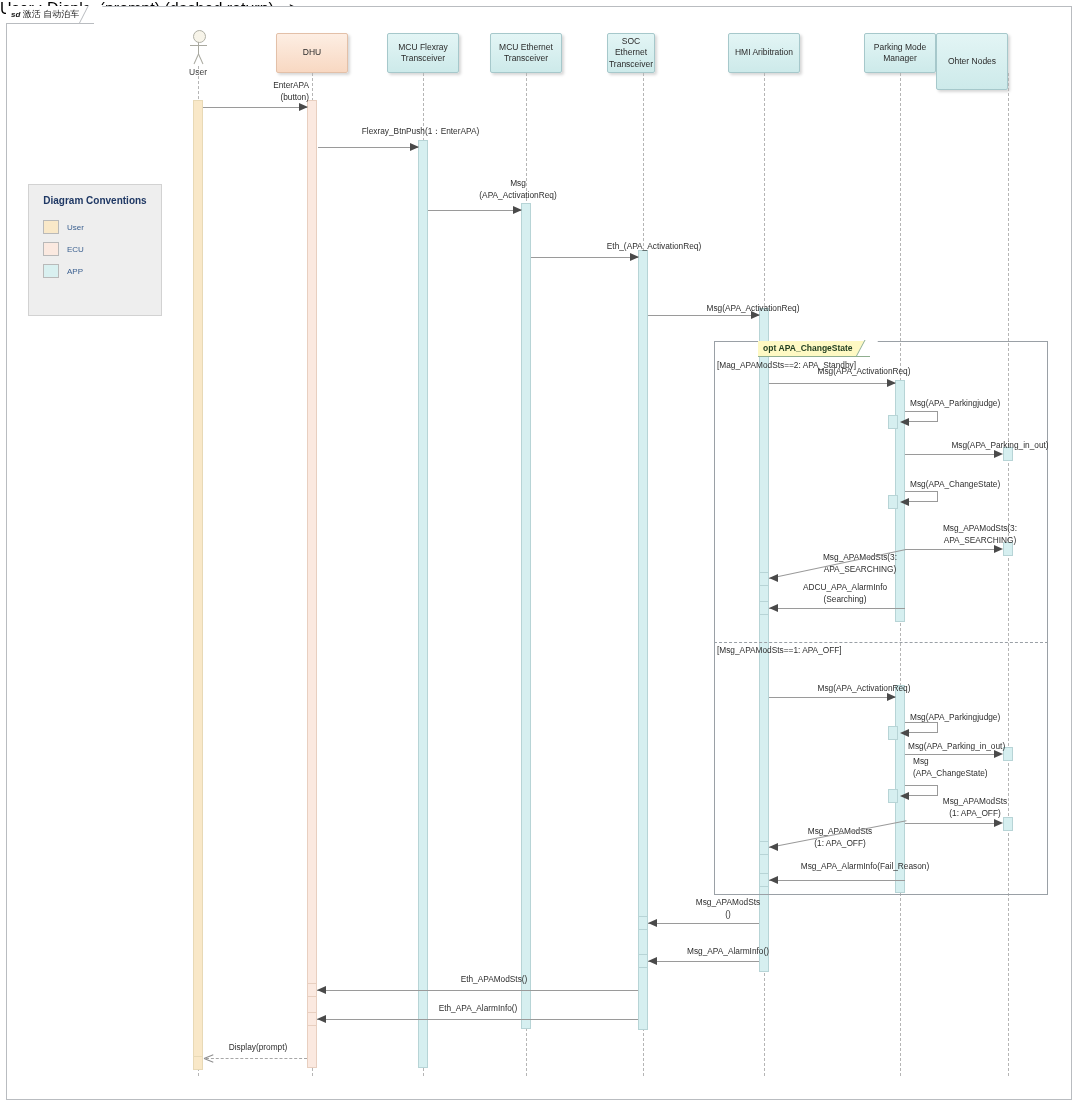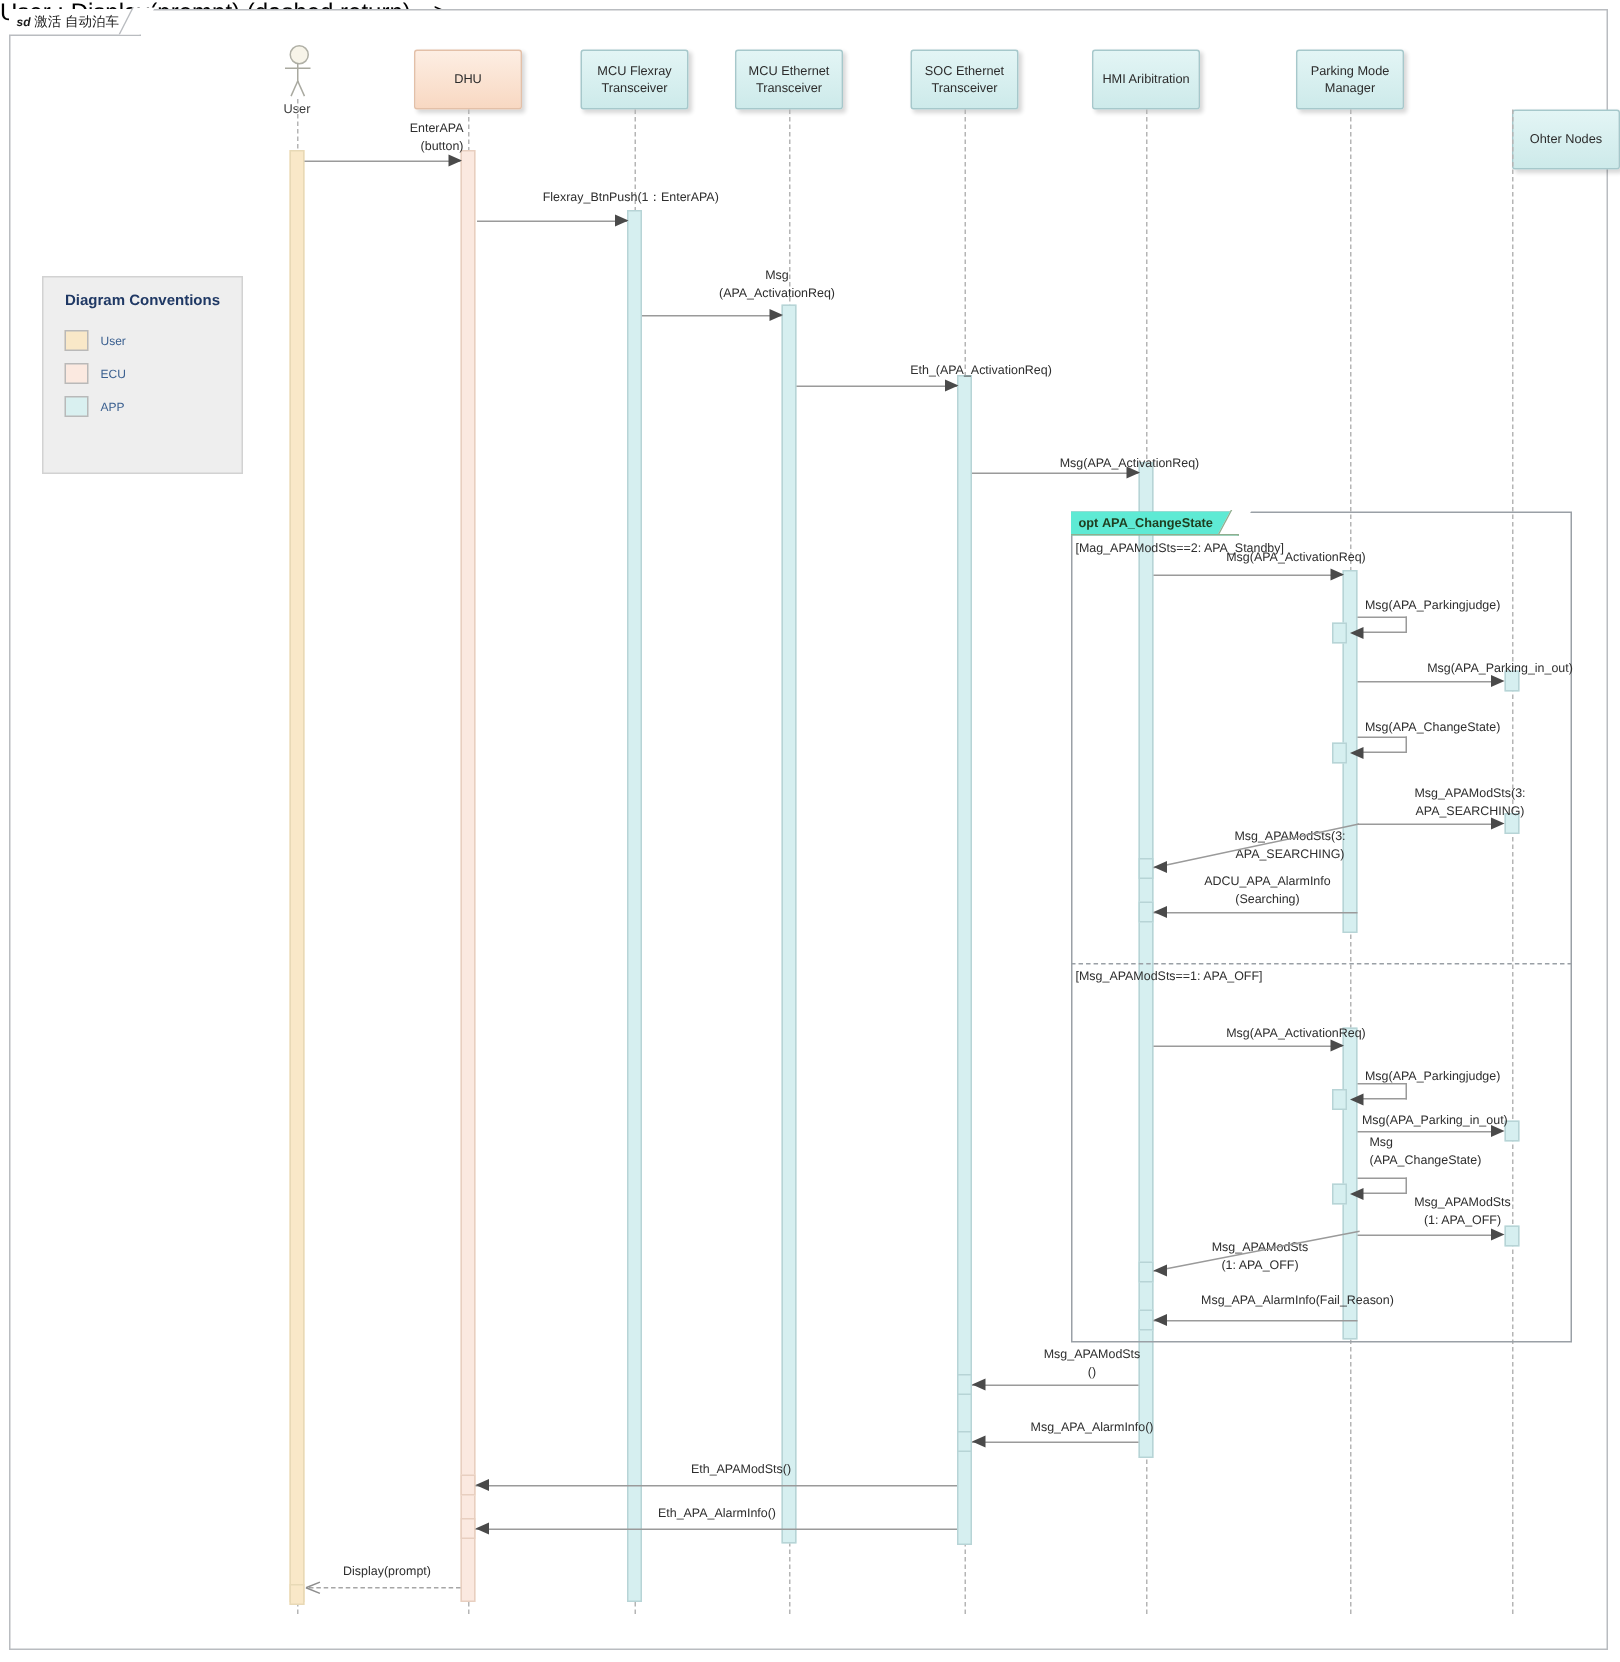--- a/index.html
+++ b/index.html
@@ -56,23 +56,23 @@
   .mlabel.c{text-align:center;}
 
   
   .selfmsg{position:absolute;box-sizing:border-box;border:1px solid #9a9a9a;border-left:none;}
 
   
   .slant{position:absolute;height:0;border-top:1px solid #9a9a9a;transform-origin:left center;}
 
   
   .frag{position:absolute;box-sizing:border-box;border:1px solid #9aa0a6;background:transparent;}
-  .frag-op{position:absolute;height:15px;padding:0 16px 0 5px;background:#5eead4;
+  .frag-op{position:absolute;height:15px;padding:0 16px 0 5px;background:#fef9c3;
     border-right:1px solid #8fae8f;border-bottom:1px solid #8fae8f;
-    font-size:8.5px;font-weight:bold;line-height:15px;color:#1f3d1f;white-space:nowrap;}
+    font-size:8.5px;font-weight:bold;line-height:15px;color:#1f3d1f;white-space:nowrap;margin-left:44px;}
   .frag-op .cut{position:absolute;right:-1px;top:-1px;width:13px;height:16px;background:#fff;
     border-left:1px solid #8fae8f;transform:skewX(-28deg);transform-origin:bottom left;}
   .frag-sep{position:absolute;height:0;border-top:1px dashed #9aa0a6;}
   .guard{position:absolute;font-size:8.3px;color:#2e2e2e;line-height:11px;white-space:nowrap;}
 
   
   .legend{position:absolute;box-sizing:border-box;background:#eeeeee;border:1px solid #d2d2d2;}
   .legend-title{position:absolute;left:0;right:0;top:10px;text-align:center;
     font-size:10px;font-weight:bold;color:#1f3864;}
   .legend-row{position:absolute;left:14px;display:flex;align-items:center;gap:8px;}
@@ -133,30 +133,30 @@
   
   <div class="head ecu" style="left:276px;top:33px;width:72px;height:40px;justify-content:center;">
     <span>DHU</span>
   </div>
   <div class="head app" style="left:387px;top:33px;width:72px;height:40px;">
     <span><span>MCU Flexray</span><br><span>Transceiver</span></span>
   </div>
   <div class="head app" style="left:490px;top:33px;width:72px;height:40px;">
     <span><span>MCU Ethernet</span><br><span>Transceiver</span></span>
   </div>
-  <div class="head app" style="left:607px;top:33px;width:72px;height:40px;">
+  <div class="head app" style="left:607px;top:33px;width:48px;height:40px;">
     <span><span>SOC Ethernet</span><br><span>Transceiver</span></span>
   </div>
   <div class="head app" style="left:728px;top:33px;width:72px;height:40px;">
     <span>HMI Aribitration</span>
   </div>
   <div class="head app" style="left:864px;top:33px;width:72px;height:40px;">
     <span><span>Parking Mode</span><br><span>Manager</span></span>
   </div>
-  <div class="head app" style="left:1008px;top:33px;width:72px;height:40px;margin-top:40px;">
+  <div class="head app" style="left:936px;top:33px;width:72px;height:57px;">
     <span>Ohter Nodes</span>
   </div>
 
   
   <div class="lifeline" style="left:198px;top:66px;height:1010px;"></div>
   <div class="lifeline" style="left:312px;top:73px;height:1003px;"></div>
   <div class="lifeline" style="left:423px;top:73px;height:1003px;"></div>
   <div class="lifeline" style="left:526px;top:73px;height:1003px;"></div>
   <div class="lifeline" style="left:643px;top:73px;height:1003px;"></div>
   <div class="lifeline" style="left:764px;top:73px;height:1003px;"></div>

